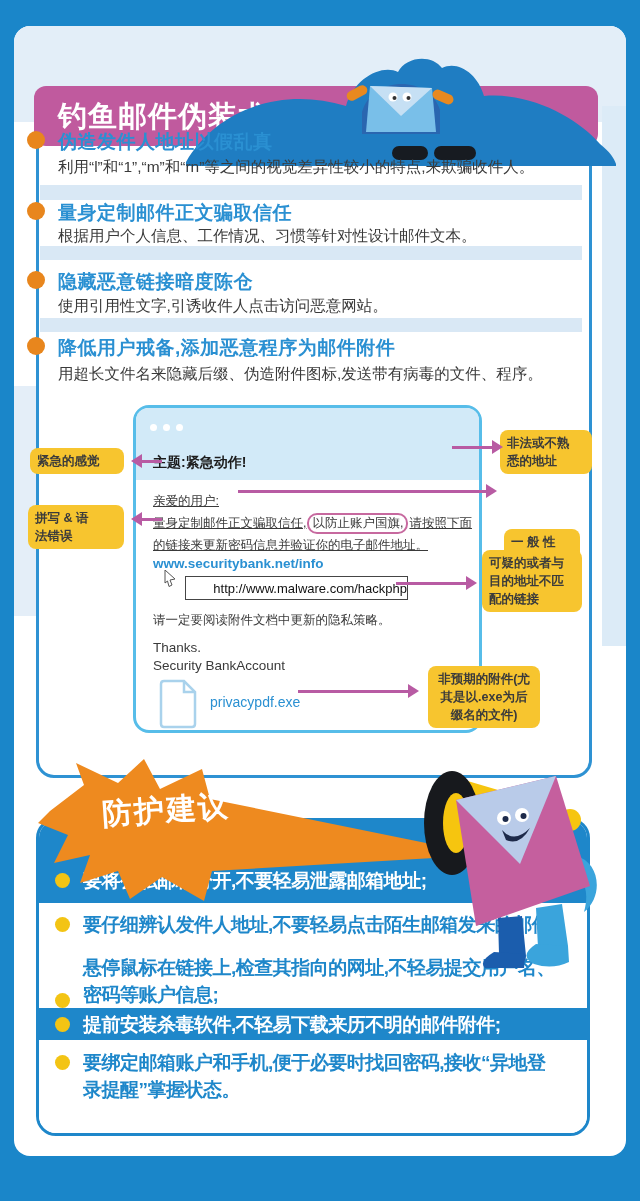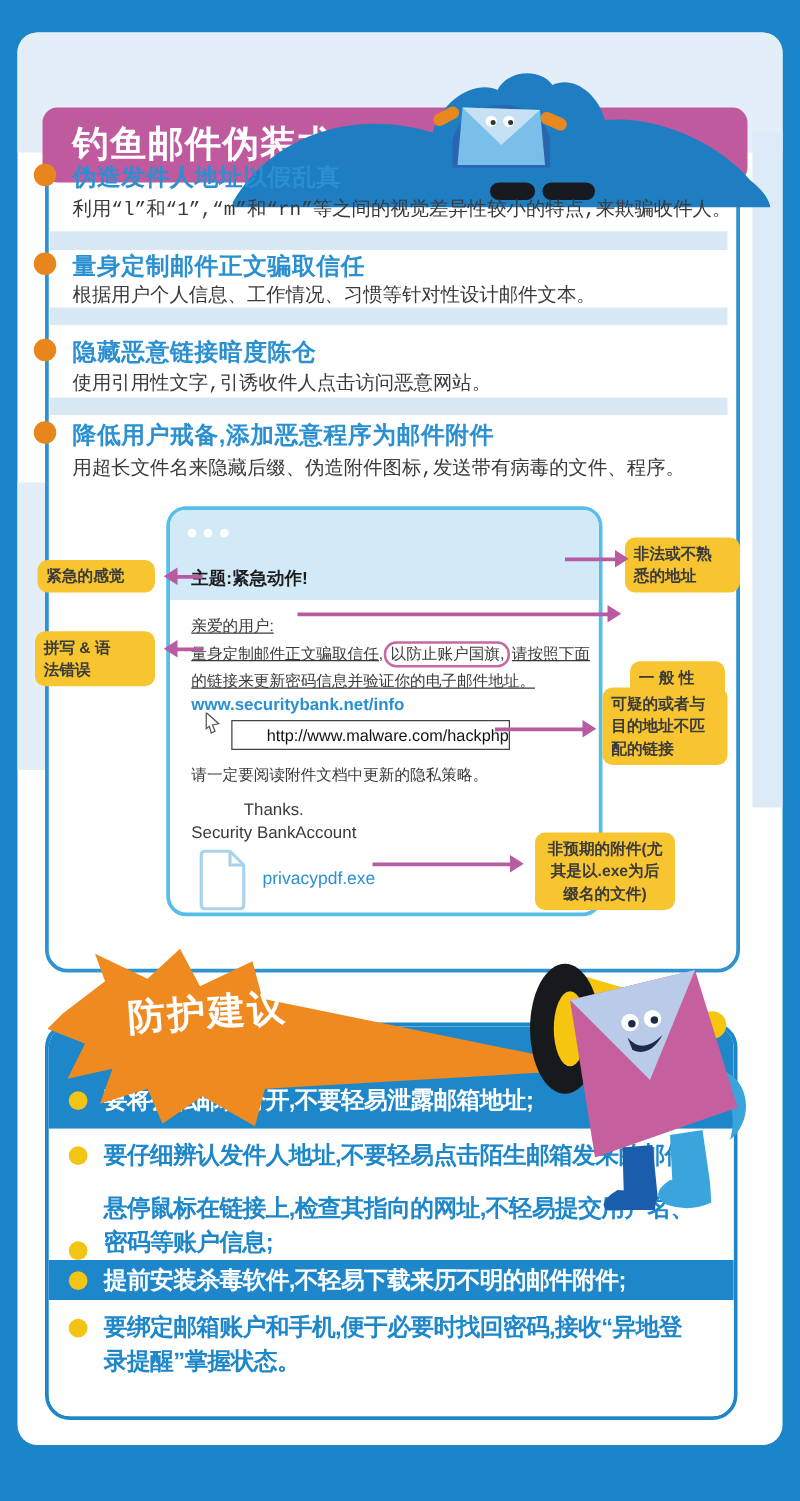--- a/index.html
+++ b/index.html
@@ -21,39 +21,39 @@
   .sep{position:absolute;left:26px;width:542px;background:#d9e8f5;z-index:3;}
 
   .banner{position:absolute;left:20px;top:60px;width:564px;height:60px;background:#c05a9e;
     border-radius:12px;z-index:4;}
   .banner .t{color:#fff;font-weight:bold;font-size:29px;line-height:60px;padding-left:24px;letter-spacing:1px;}
 
   .cape{position:absolute;left:172px;top:26px;width:430px;height:114px;z-index:5;}
 
   .dot-orange{position:absolute;width:18px;height:18px;border-radius:50%;background:#e8861d;z-index:6;}
   .sec-head{position:absolute;left:44px;font-size:19px;font-weight:bold;color:#2a90d2;white-space:nowrap;z-index:5;letter-spacing:0.5px;}
-  .sec-body{position:absolute;left:44px;font-size:15.5px;color:#3a3a3a;white-space:nowrap;z-index:5;font-family:Liberation Mono, monospace;}
+  .sec-body{position:absolute;left:44px;font-size:15.5px;color:#3a3a3a;white-space:nowrap;z-index:5;}
 
   
   .mail{position:absolute;left:119px;top:379px;width:349px;height:328px;background:#fff;
     border:3px solid #57bde9;border-radius:16px;z-index:5;box-sizing:border-box;}
   .mail-header{position:absolute;left:0;top:0;width:100%;height:72px;background:#d2eaf8;border-radius:12px 12px 0 0;}
   .mail-dots{position:absolute;left:14px;top:9px;}
   .mail-dots i{display:inline-block;width:7px;height:7px;border-radius:50%;background:#fff;margin-right:6px;}
   .from-line{position:absolute;left:17px;top:26px;font-size:13px;color:#1d1d1d;font-weight:bold;white-space:nowrap;}
   .subj-line{position:absolute;left:17px;top:46px;font-size:14px;color:#1d1d1d;font-weight:bold;white-space:nowrap;}
   .mail-body{position:absolute;left:17px;top:82px;font-size:12.5px;color:#3a3a3a;line-height:22px;}
   .m-par{white-space:nowrap;text-decoration:underline;}
   .circled{border:2px solid #c7699f;border-radius:10px;padding:0 3px;margin:0 1px;display:inline-block;line-height:17px;}
   .m-link{position:absolute;left:17px;top:148px;font-size:13.5px;color:#2a90d2;font-weight:bold;white-space:nowrap;}
   .cursor{position:absolute;left:28px;top:162px;}
   .tooltip{position:absolute;left:49px;top:168px;width:223px;height:24px;border:1.5px solid #454545;background:#fff;
     font-size:13px;color:#111;text-align:right;line-height:24px;white-space:nowrap;box-sizing:border-box;}
   .m-note{position:absolute;left:17px;top:204px;font-size:12.5px;color:#3a3a3a;white-space:nowrap;}
-  .m-sig1{position:absolute;left:17px;top:232px;font-size:13.5px;color:#3a3a3a;white-space:nowrap;margin-left:42px;}
+  .m-sig1{position:absolute;left:17px;top:232px;font-size:13.5px;color:#3a3a3a;white-space:nowrap;}
   .m-sig2{position:absolute;left:17px;top:250px;font-size:13.5px;color:#3a3a3a;white-space:nowrap;}
   .m-file{position:absolute;left:22px;top:270px;}
   .m-att{position:absolute;left:74px;top:286px;font-size:14px;color:#2a90d2;white-space:nowrap;}
 
   
   .badge{position:absolute;background:#f7c52f;border-radius:8px;color:#3b3b3b;
     font-size:12.5px;font-weight:bold;line-height:1.45;padding:4px 7px;white-space:pre-line;z-index:8;box-sizing:border-box;}
 
   
   .aline{position:absolute;height:3px;background:#b85ba3;z-index:8;}

